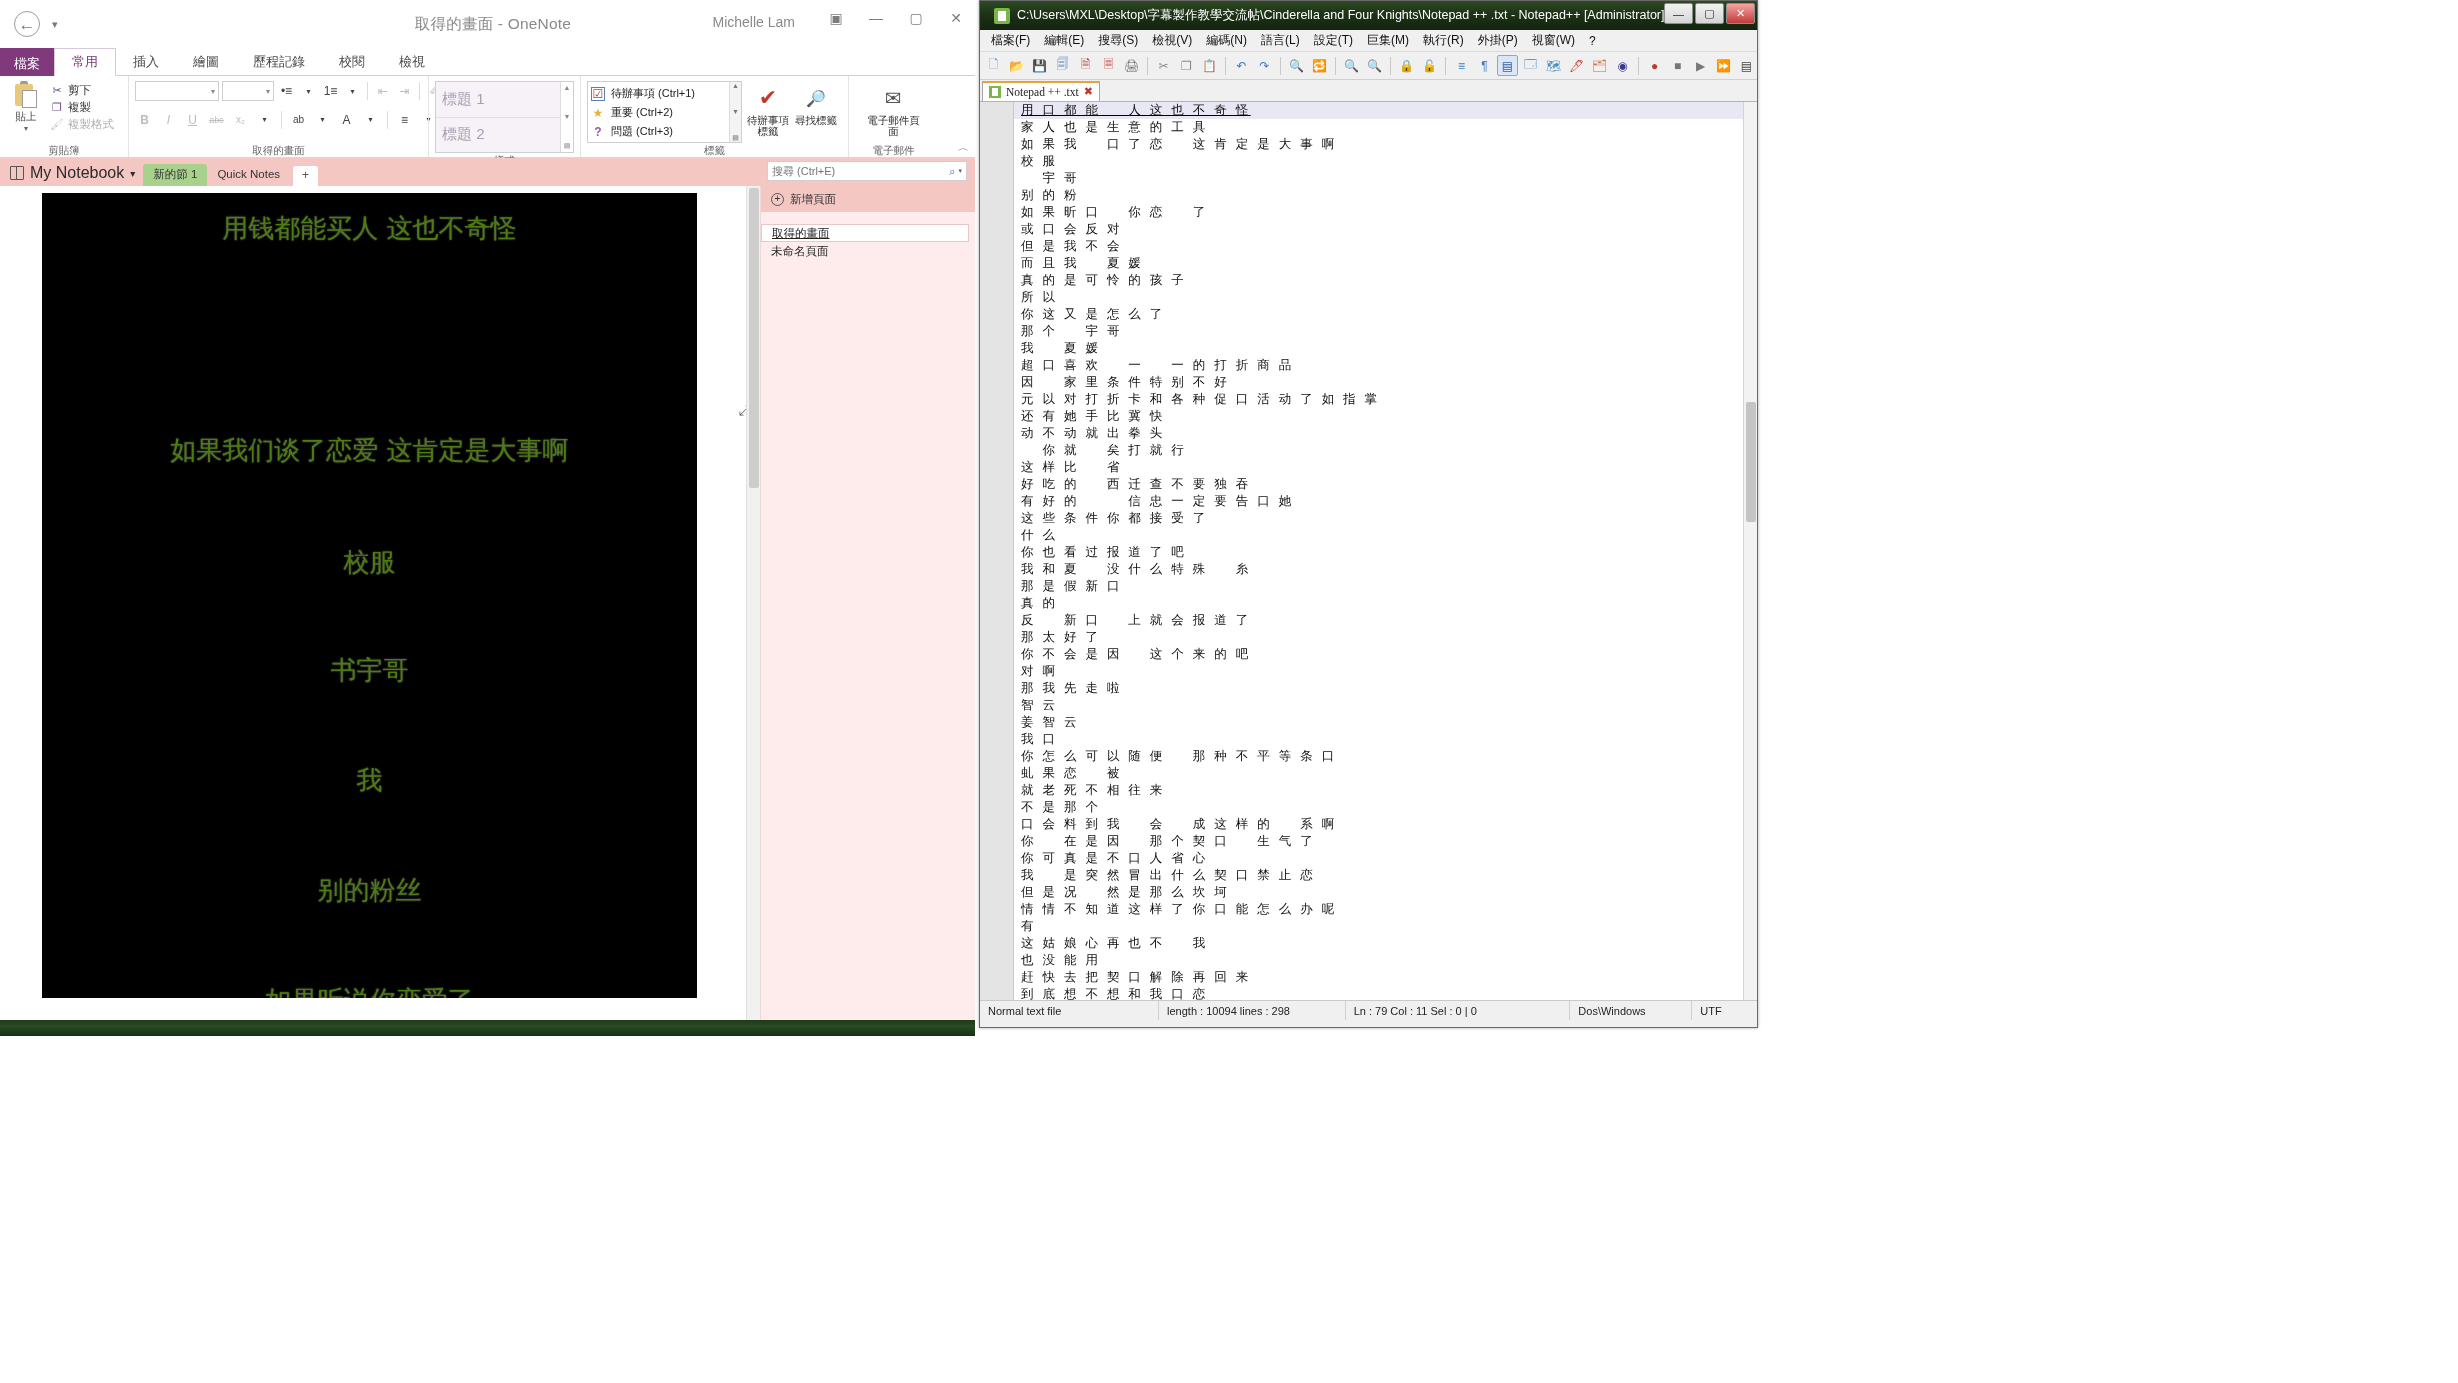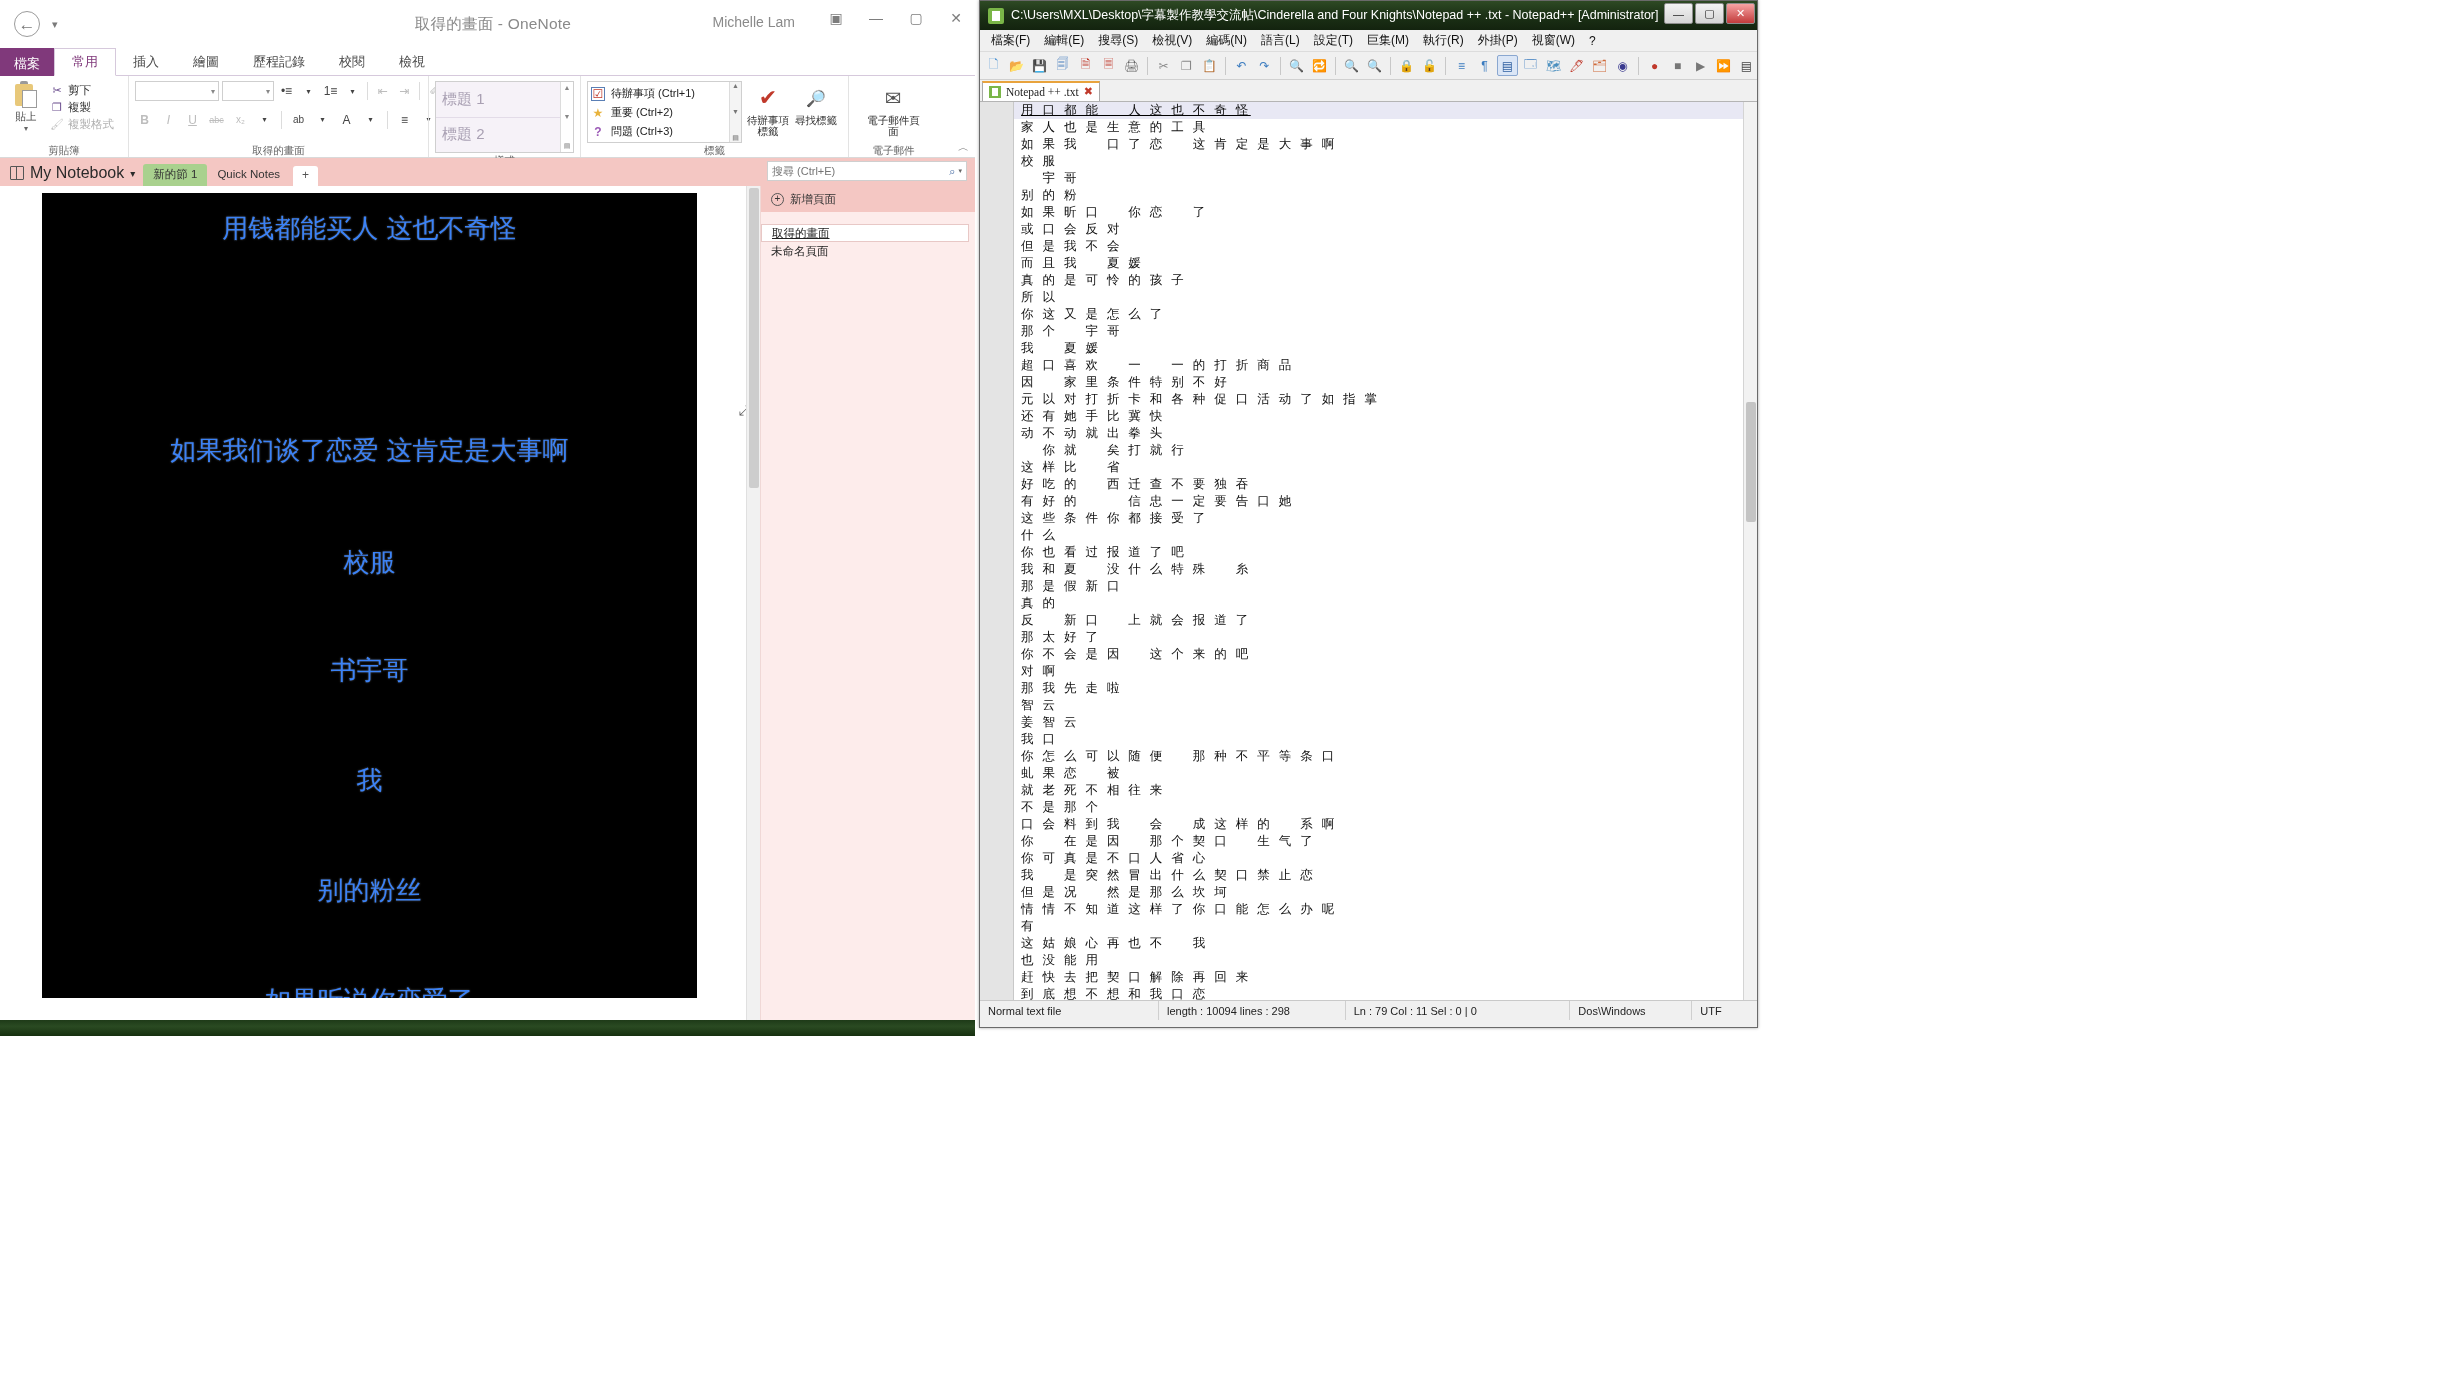--- a/index.html
+++ b/index.html
@@ -112,21 +112,21 @@
   .nb-search .sc { font-size: 7px; color: #666; margin-left: 3px; }
 
   
   .on-body { position: relative; height: 840px; background: #ffffff; display: flex; }
   .on-canvas { position: relative; flex: 1; background: #ffffff; overflow: hidden; }
   .on-image {
     position: absolute; left: 42px; top: 7px; width: 655px; height: 805px;
     background: #000000; overflow: hidden;
   }
   .sub-line {
-    color: #3b82f6; text-align: center; width: 100%;
+    color: #4d7c0f; text-align: center; width: 100%;
     font-size: 26px; position: absolute; left: 0;
     text-shadow: 0 0 2px rgba(255,255,255,.35);
     font-family: "DejaVu Sans", "Liberation Sans", sans-serif;
   }
   .on-expand { position: absolute; right: 10px; top: 216px; font-size: 14px; color: #555; transform: rotate(0deg); }
   .on-scrollbar { position: absolute; right: 0; top: 0; bottom: 0; width: 14px; background: #f1f1f1; border-left: 1px solid #e0e0e0; }
   .on-scrollthumb { position: absolute; left: 2px; top: 2px; width: 10px; height: 300px; background: #cdcdcd; border-radius: 2px; }
   .on-pages { width: 215px; background: #fdeceb; border-left: 1px solid #f0d8d6; position: relative; }
   .pg-add { height: 26px; background: #f4c7c3; display: flex; align-items: center; gap: 6px; padding-left: 10px; font-size: 11.5px; color: #333; }
   .pg-add .plus { width: 13px; height: 13px; border-radius: 50%; border: 1.3px solid #555; display: flex; align-items: center; justify-content: center; font-size: 10px; line-height: 1; }
@@ -135,21 +135,21 @@
   .pg-spacer { height: 12px; }
 
   
   #npp {
     position: absolute; left: 979px; top: 0; width: 779px; height: 1028px;
     background: #f0f0f0; border: 1px solid #6a6a6a; overflow: hidden;
     box-shadow: 0 0 3px rgba(0,0,0,.35);
   }
   .npp-title {
     height: 29px; background: linear-gradient(180deg,#2e4a24 0%, #1d3317 45%, #13230f 100%);
-    display: flex; align-items: center; position: relative; padding-left: 8px;
+    display: flex; align-items: center; position: relative; padding-left: 14px;
   }
   .npp-ico { width: 16px; height: 16px; background: #7ab648; border-radius: 2px; position: relative; flex: none; }
   .npp-ico::after { content:""; position:absolute; left:4px; top:3px; width:8px; height:10px; background:#fff; }
   .npp-title-text {
     margin-left: 7px; color: #ffffff; font-size: 12.5px; white-space: nowrap; overflow: hidden;
   }
   .npp-wbtns { position: absolute; right: 2px; top: 2px; display: flex; gap: 2px; }
   .npp-wbtn { width: 29px; height: 21px; background: linear-gradient(180deg,#f2f2f2,#d5d5d5); border: 1px solid #8d8d8d; border-radius: 2px; font-size: 11px; color: #222; display: flex; align-items: center; justify-content: center; }
   .npp-wbtn.close { background: linear-gradient(180deg,#f6a3a3,#c23b3b); color: #fff; }
 

